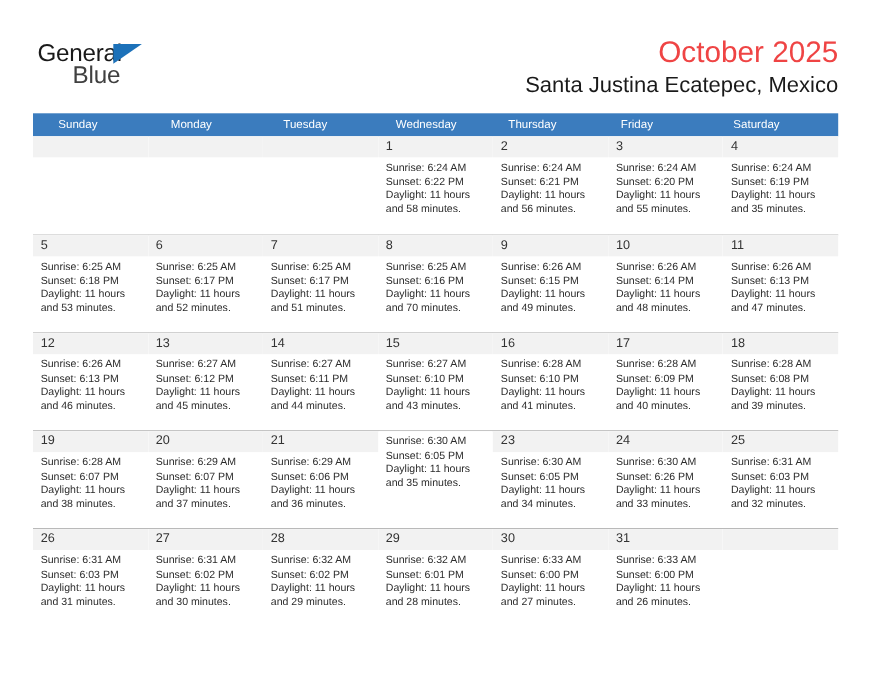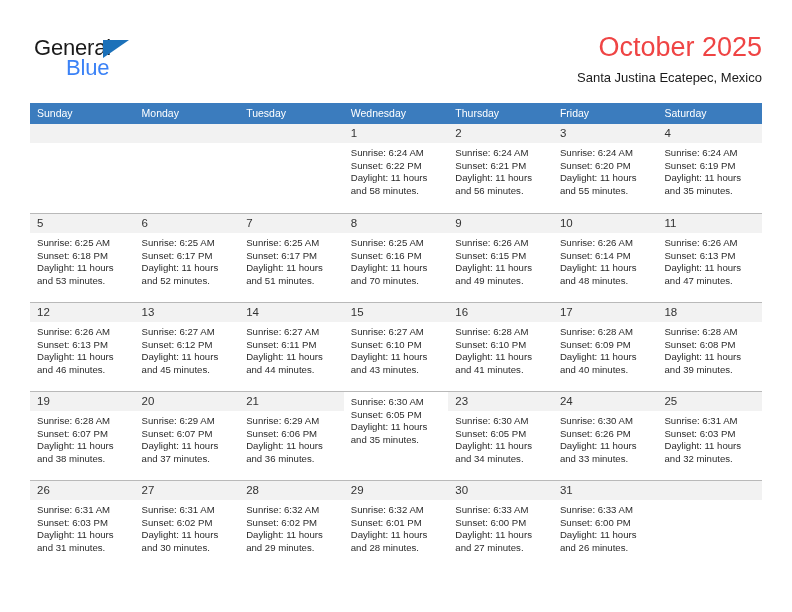--- a/index.html
+++ b/index.html
@@ -51,56 +51,57 @@
     width: 0;
     height: 0;
     border-left: 26px solid #1c71b9;
     border-bottom: 18px solid transparent;
   }
   .logo-blue {
     position: absolute;
     left: 32px;
     top: 20px;
     font-size: 22px;
-    color: #3b82f6;
+    color: #404040;
     letter-spacing: -0.2px;
     font-family: "Liberation Sans", sans-serif;
   }
   .title-block {
     position: absolute;
     right: 0;
     top: 0;
     text-align: right;
   }
   .cal-title {
     font-size: 27px;
     color: #ef4444;
     line-height: 34px;
     white-space: nowrap;
     font-weight: normal;
   }
   .cal-subtitle {
-    font-size: 13px;
+    font-size: 20px;
     color: #1a1a1a;
     line-height: 22px;
     margin-top: 3px;
     white-space: nowrap;
   }
 
   
   .calendar {
     position: absolute;
     left: 30px;
     top: 103px;
     width: 732px;
   }
   .dow-row {
     display: flex;
     background: #3b7cbe;
     height: 21px;
+    padding-left: 16px;
   }
   .dow {
     flex: 1 1 0;
     color: #ffffff;
     font-size: 10.5px;
     line-height: 21px;
     padding-left: 7px;
     box-sizing: border-box;
     white-space: nowrap;
   }

